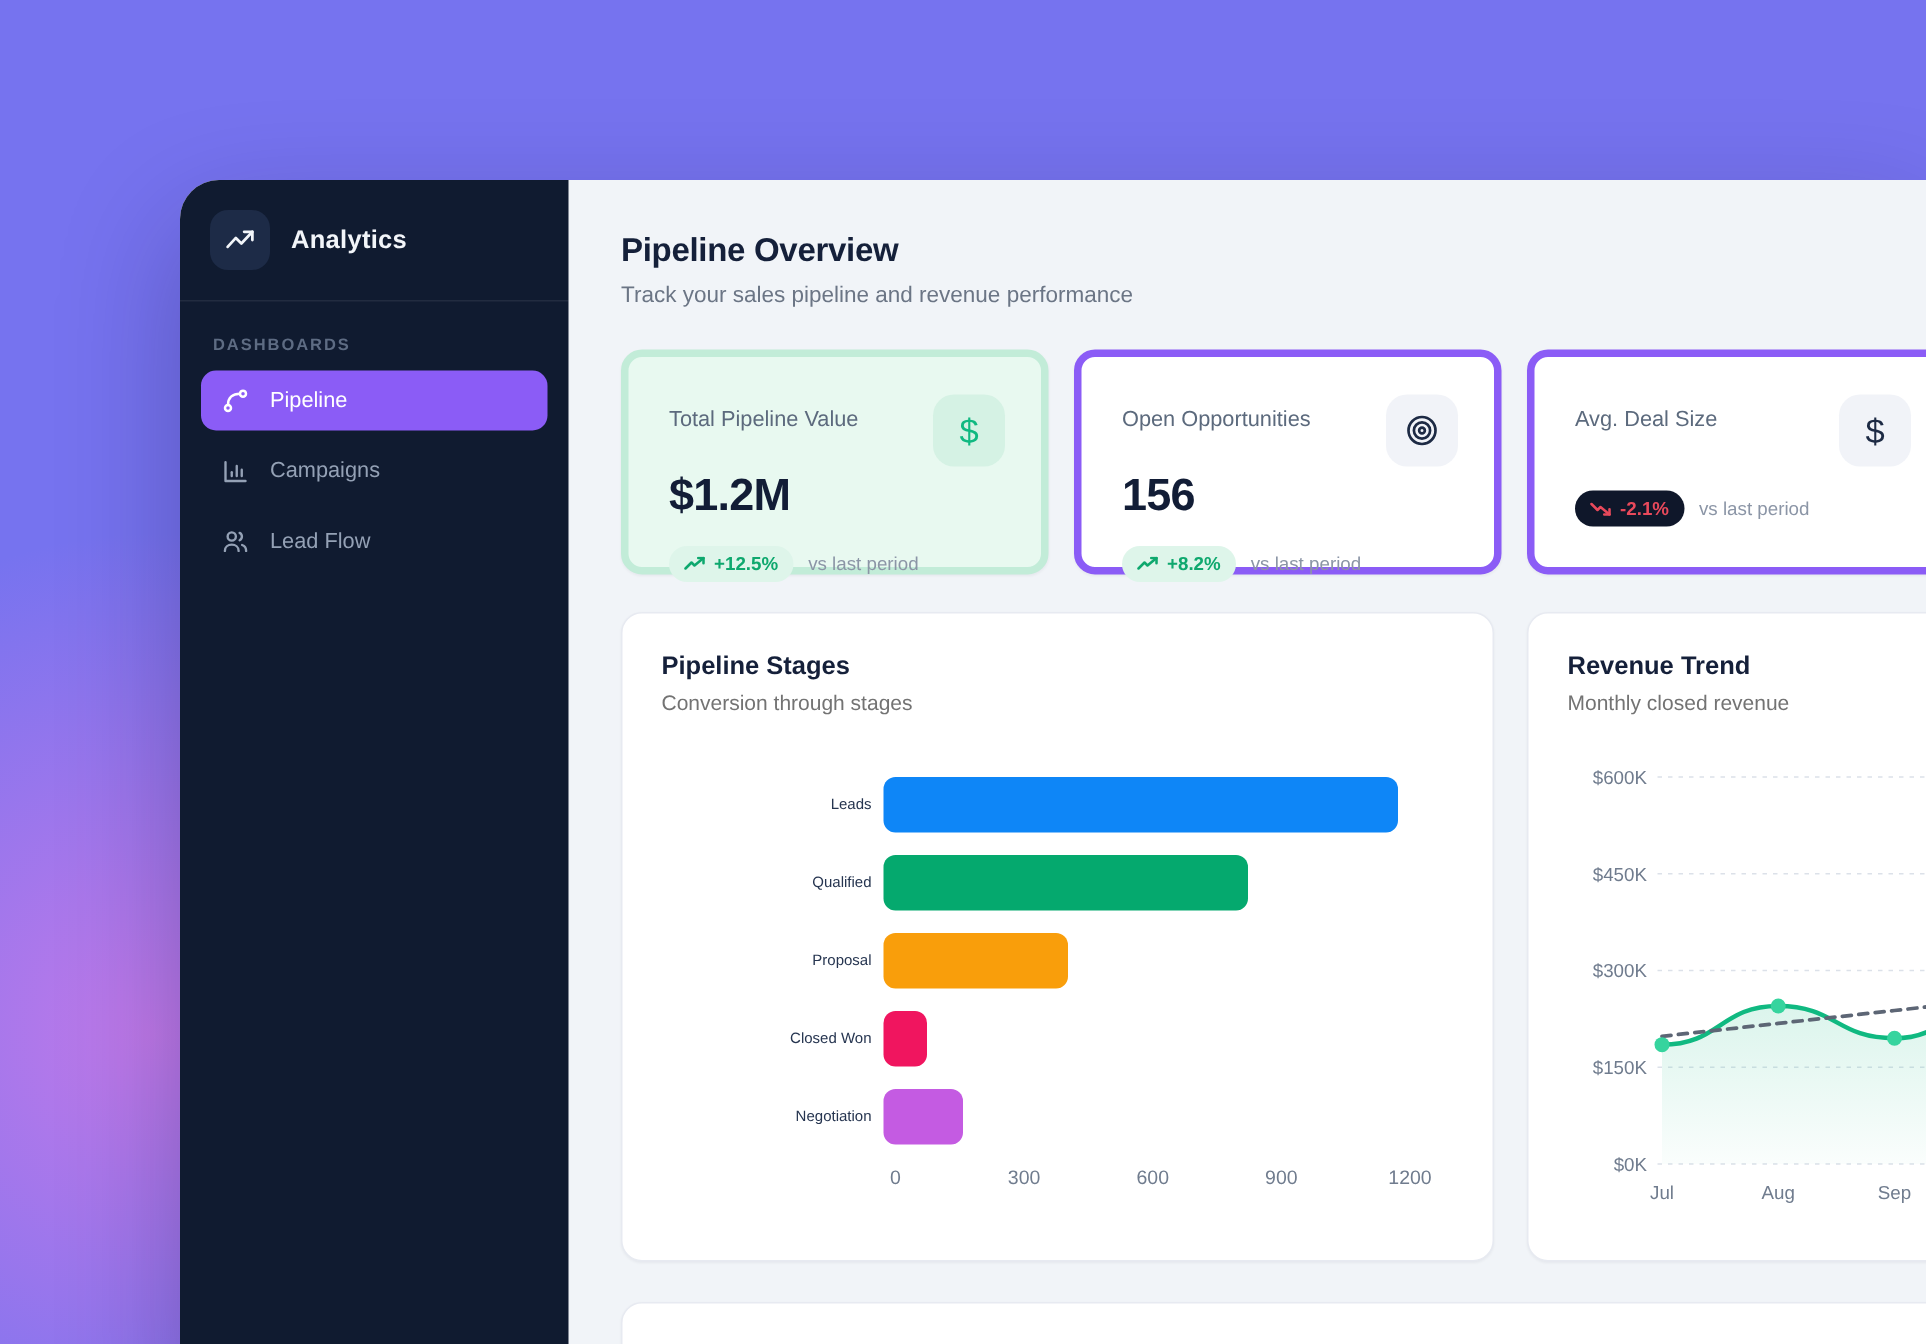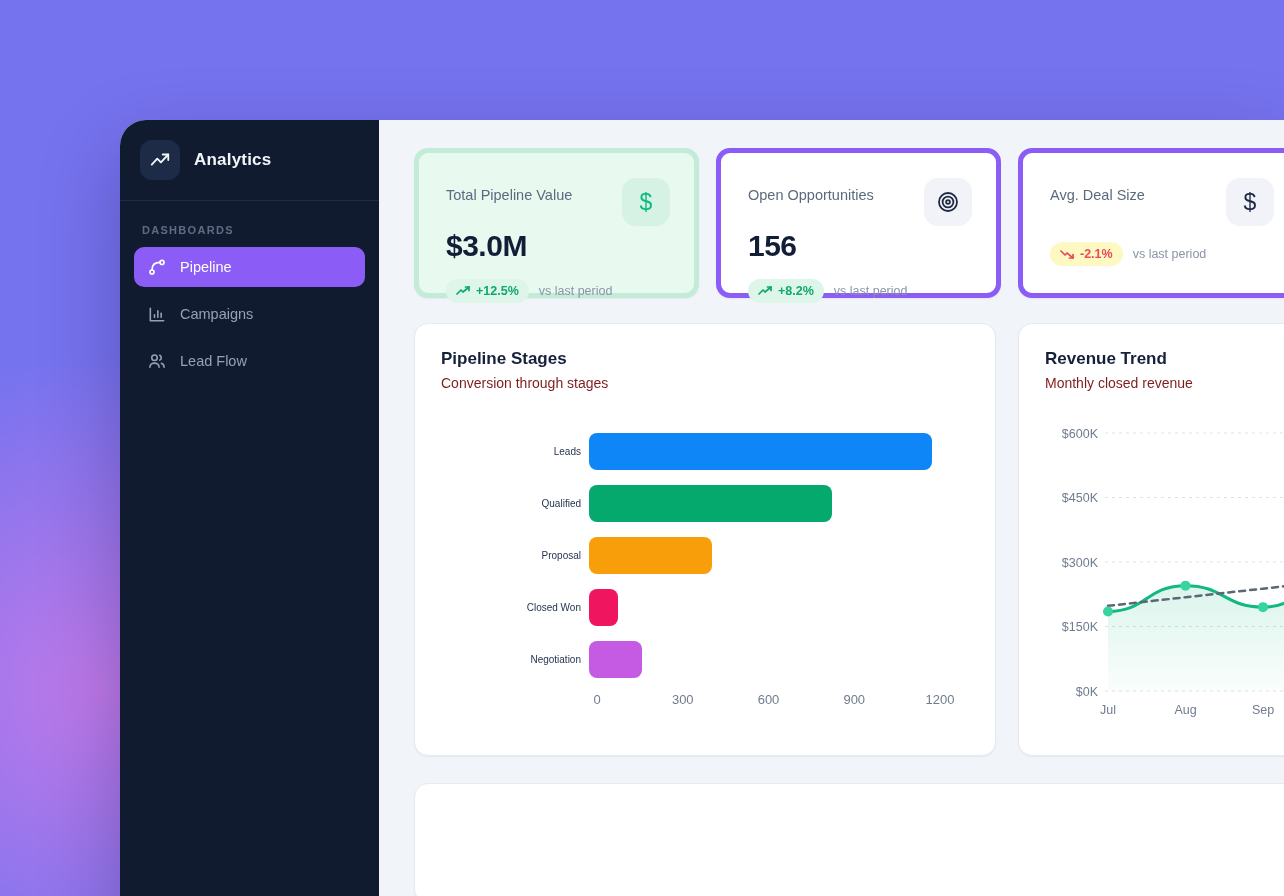--- a/index.html
+++ b/index.html
@@ -60,33 +60,33 @@
   }
   .highlight .icon-tile { background: #d5f2e4; color: #10b981; }
   .dollar-glyph { font-size: 23px; font-weight: 500; line-height: 1; }
   .stat-value { font-size: 30px; font-weight: 800; color: #121d36; margin-top: 3px; letter-spacing: -0.5px; }
   .stat-foot { display: flex; align-items: center; margin-top: 16px; }
   .badge {
     display: inline-flex; align-items: center; gap: 6px;
     padding: 5px 10px; border-radius: 999px;
     background: #def5ea; color: #0ea86e; font-size: 12.5px; font-weight: 700;
   }
-  .badge.down { background: #fef9c3; color: #e8495b; justify-content: space-between; }
+  .badge.down { background: #0f172a; color: #e8495b; justify-content: space-between; }
   .badge .arr { display: flex; }
   .vs-text { font-size: 12.5px; color: #8b95a6; margin-left: 10px; }
   
   .charts-row { display: flex; gap: 22px; margin: 25px 0 0 35px; width: 1190px; }
   .chart-card {
     width: 582px; height: 433px; border-radius: 14px;
     background: #ffffff; border: 1px solid #e7eaf1;
     box-shadow: 0 1px 2px rgba(15,23,42,0.05);
     padding: 25px 26px; position: relative; overflow: hidden;
   }
   .chart-title { font-size: 17px; font-weight: 700; color: #15203a; }
-  .chart-subtitle { font-size: 14px; color: #7f1d1d; margin-top: 6px; }
+  .chart-subtitle { font-size: 14px; color: #737373; margin-top: 6px; }
   .bar-chart { margin-top: 34px; }
   .bar-row { display: flex; align-items: center; height: 52px; }
   .bar-label { width: 148px; display: flex; justify-content: flex-end; padding-right: 8px; font-size: 10px; color: #263550; }
   .bar-label span { max-width: 78px; text-align: right; line-height: 1.3; }
   .bar-track { flex: 1; }
   .bar { height: 37px; border-radius: 8px; }
   .bar-ticks { position: relative; margin-left: 156px; height: 18px; margin-top: 7px; }
   .bar-ticks span { position: absolute; transform: translateX(-50%); font-size: 13px; color: #707c8e; }
   .trend-svg { position: absolute; left: 0; top: 88px; }
   .wide-card {
@@ -142,31 +142,35 @@
             <path d="M15.3 5.1a3.3 3.3 0 0 1 0 5.9"></path>
             <path d="M17.3 14.8c2 .7 3.2 2.5 3.2 4.7"></path>
           </svg>
         </span>
         <span>Lead Flow</span>
       </div>
     </nav>
   </aside>
 
   <main class="main">
+    <header class="page-header">
+      <h1 class="page-title">Pipeline Overview</h1>
+      <div class="page-subtitle">Track your sales pipeline and revenue performance</div>
+    </header>
 
     <div class="stats-row">
 
       <div class="stat-card highlight">
         <div class="stat-top">
           <div class="stat-label">Total Pipeline Value</div>
           <div class="icon-tile">
               <span class="dollar-glyph">$</span>
             </div>
         </div>
-        <div class="stat-value">$3.0M</div>
+        <div class="stat-value">$1.2M</div>
         <div class="stat-foot">
           <span class="badge">
             <span class="arr up">
               <svg width="14" height="10" viewBox="0 0 14 10" fill="none" stroke="currentColor" stroke-width="1.7" stroke-linecap="round" stroke-linejoin="round">
                 <polyline points="1,8 5,4 7,6 13,1"></polyline>
                   <polyline points="9.5,1 13,1 13,4.5"></polyline>
               </svg>
             </span>
 
             <span>+12.5%</span>

